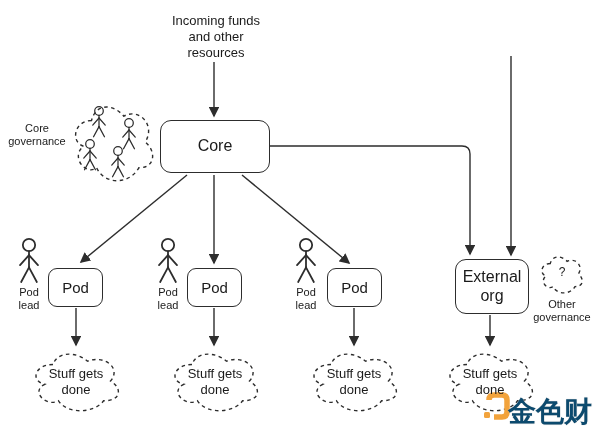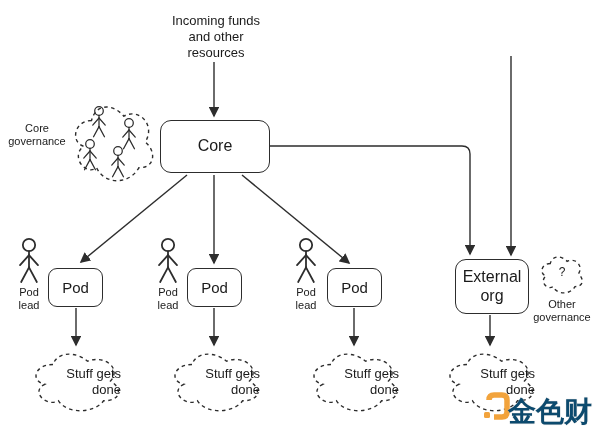--- a/index.html
+++ b/index.html
@@ -30,21 +30,21 @@
     box-sizing:border-box;
     white-space:pre-line;
     line-height:1.15;
   }
   .node-core{left:160px;top:120px;width:110px;height:53px;border-radius:11px;font-size:16px;}
   .node-pod{width:55px;height:39px;border-radius:9px;font-size:15px;}
   .node-external{left:455px;top:259px;width:74px;height:55px;border-radius:11px;font-size:16px;}
   .cloud-text{
     position:absolute;
     width:90px;
-    text-align:right;
+    text-align:center;
     white-space:pre-line;
     font-size:13px;line-height:1.2;
   }
   .watermark{
     position:absolute;left:482px;top:393px;
     display:flex;align-items:center;gap:3px;
   }
   .watermark-text{
     font-size:28px;font-weight:bold;
     letter-spacing:0px;

